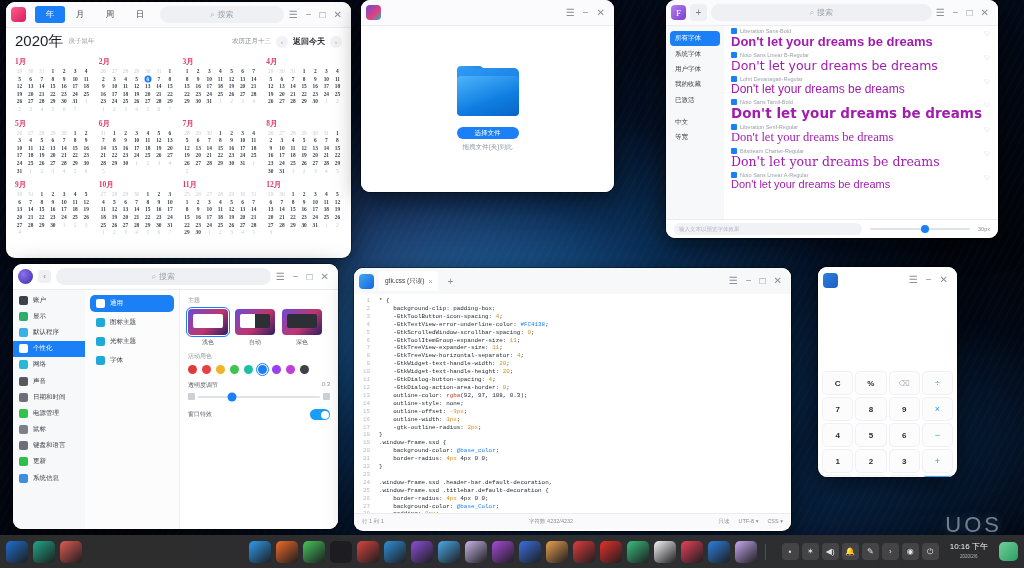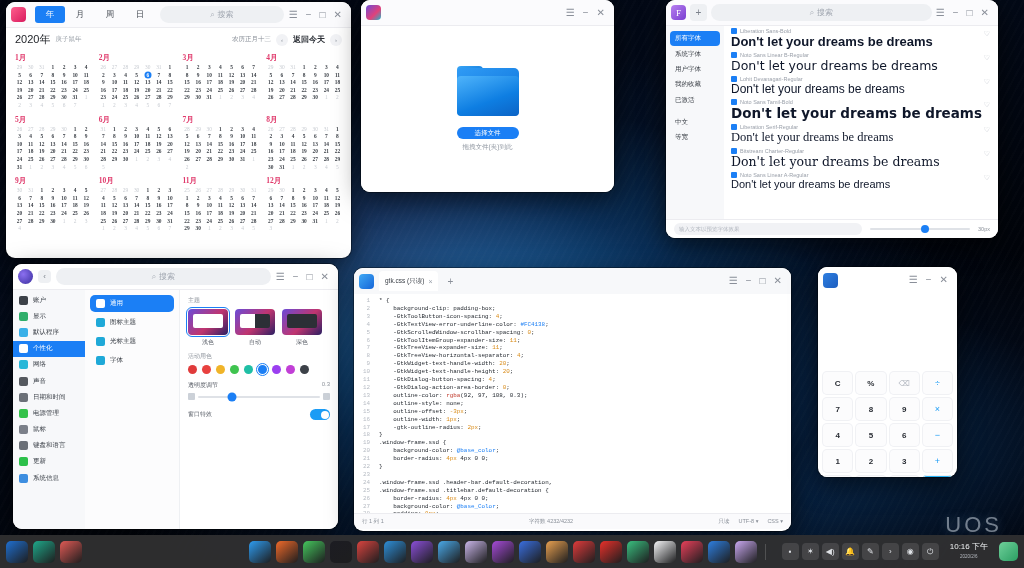--- a/index.html
+++ b/index.html
@@ -43,21 +43,21 @@
   .appicon{ width:15px; height:15px; border-radius:4px; flex:none; }
 
   
   #calendar{ left:6px; top:2px; width:345px; height:256px; }
   #calendar .tbar{ height:26px; }
   .cal-tabs{ display:flex; gap:0; margin-left:4px; }
   .cal-tab{ width:30px; height:17px; display:flex; align-items:center; justify-content:center;
             font-size:8.5px; color:#4b5058; border-radius:3px; }
   .cal-tab.on{ background:#1b7ff5; color:#fff; }
   .cal-sub{ display:flex; align-items:center; padding:4px 9px 2px; }
-  .cal-year{ font-size:11px; color:#1c1f24; font-weight:400; }
+  .cal-year{ font-size:15px; color:#1c1f24; font-weight:400; }
   .cal-lunar{ font-size:6.5px; color:#9aa0a8; margin-left:5px; }
   .cal-right{ margin-left:auto; display:flex; align-items:center; gap:5px; font-size:6.5px; color:#8a9099; }
   .cal-nav{ width:12px; height:12px; border-radius:50%; background:#f1f2f5; color:#8a9099;
             display:flex; align-items:center; justify-content:center; font-size:6px; }
   .cal-today{ font-size:8px; color:#2a2e35; font-weight:bold; }
   .months{ display:grid; grid-template-columns:repeat(4,1fr); gap:1px 2px; padding:1px 6px 4px; }
   .mon{ padding:1px 2px;font-family:Liberation Serif, serif; }
   .mon h4{ font-size:7.5px; color:#e0396b; font-weight:bold; margin:2px 0 1px 1px; }
   .mgrid{ display:grid; grid-template-columns:repeat(7,1fr); gap:0; }
   .mgrid i{ font-style:normal; font-size:5.4px; line-height:7.6px; text-align:center;
@@ -90,21 +90,21 @@
          display:flex; align-items:center; justify-content:center; font-size:10px; }
   .fbody{ display:flex; height:193px; }
   .fside{ width:58px; background:#f7f8fa; padding:5px 4px; }
   .fside div{ font-size:6.5px; color:#3f444b; padding:3.2px 5px; border-radius:4px; }
   .fside div.on{ background:#1b7ff5; color:#fff; }
   .fside .gap{ height:7px; padding:0; }
   .flist{ flex:1; overflow:hidden; background:#fff; }
   .fitem{ padding:2px 8px 1px 7px; position:relative; }
   .fname{ font-size:5.5px; color:#9aa0aa; display:flex; align-items:center; gap:3px; }
   .fchk{ width:6px; height:6px; border-radius:1px; background:#1b7ff5; flex:none; }
-  .fsample{ color:#0f172a; white-space:nowrap; overflow:hidden; }
+  .fsample{ color:#a21caf; white-space:nowrap; overflow:hidden; }
   .heart{ position:absolute; right:8px; top:4px; color:#b9bec6; font-size:7px; }
   .fbottom{ height:19px; border-top:1px solid #ececf0; display:flex; align-items:center;
             padding:0 8px; gap:8px; background:#fff; }
   .finput{ flex:1; height:12px; background:#f1f2f5; border-radius:6px; display:flex;
            align-items:center; padding:0 5px; color:#b2b7bf; font-size:5.5px; }
   .fslider{ width:100px; height:2px; background:#dfe2e7; border-radius:2px; position:relative; }
   .fslider b{ position:absolute; left:55%; top:50%; transform:translate(-50%,-50%);
               width:8px; height:8px; border-radius:50%; background:#1b7ff5; }
   .fsize{ font-size:5.5px; color:#8a9099; }
 

